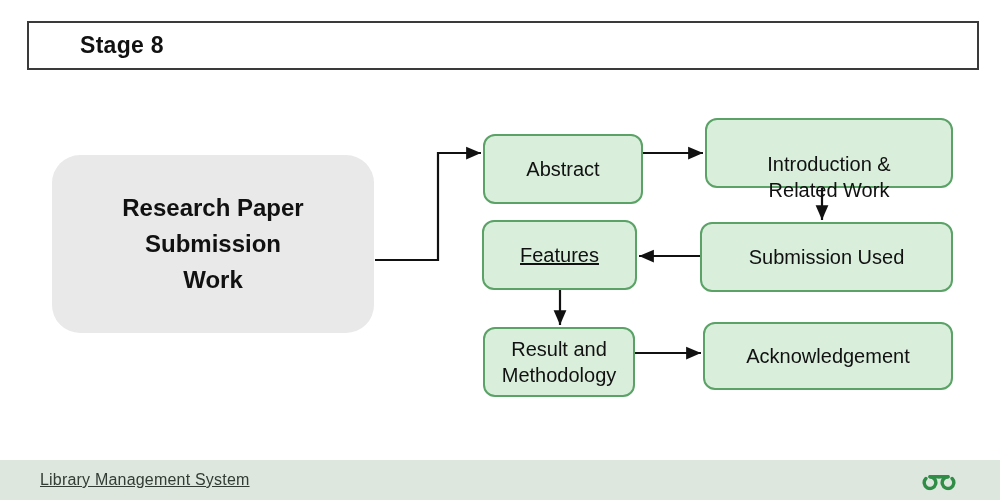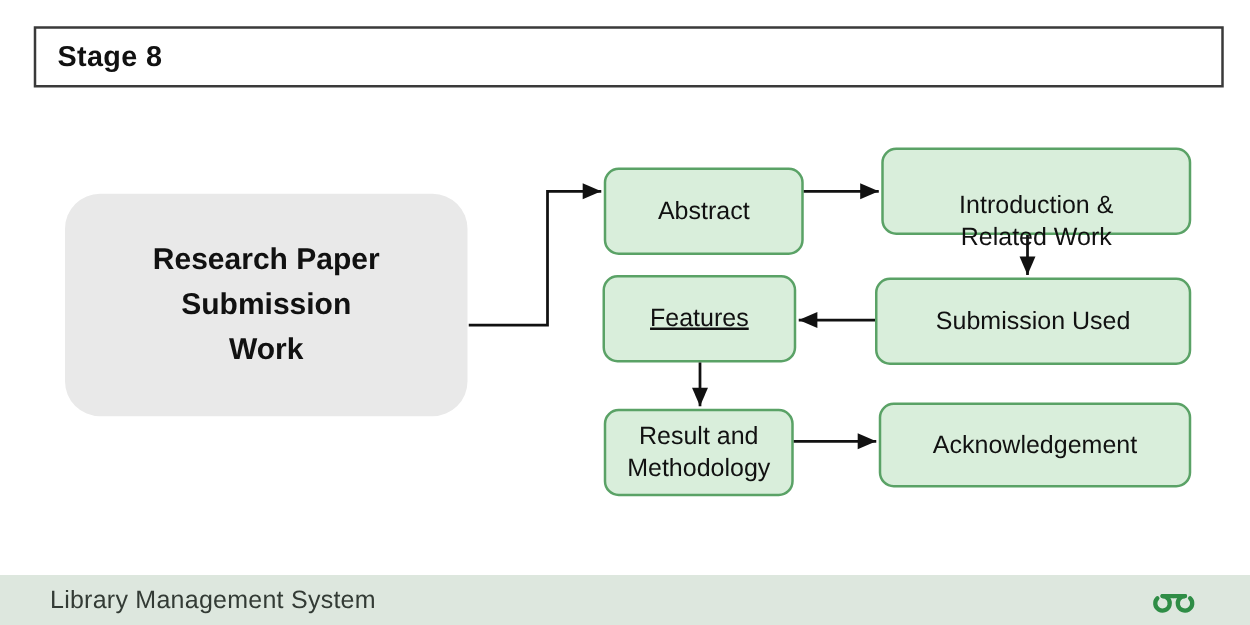--- a/index.html
+++ b/index.html
@@ -29,20 +29,21 @@
     display: flex;
     align-items: center;
     padding-left: 17px;
     box-sizing: content-box;
   }
   .stage-header span {
     font-size: 23px;
     font-weight: 600;
     letter-spacing: 0.3px;
     color: var(--text, #111111);
+    margin-left: 34px;
   }
 
   
   .main-node {
     position: absolute;
     left: 52px;
     top: 155px;
     width: 322px;
     height: 178px;
     background: var(--main_node_fill, #e9e9e9);
@@ -110,23 +111,24 @@
     left: 0;
     top: 460px;
     width: 1000px;
     height: 40px;
     background: var(--footer_bg, #dde7de);
     display: flex;
     align-items: center;
   }
   .footer-bar .footer-title {
     margin-left: 40px;
-    font-size: 20px;
+    font-size: 16px;
     color: var(--footer_text, #333b35);
     letter-spacing: 0.2px;
+    text-decoration: underline;
   }
   .footer-logo {
     position: absolute;
     right: 42px;
     top: 50%;
     transform: translateY(-50%);
     width: 38px;
     height: 21px;
   }
 </style>

